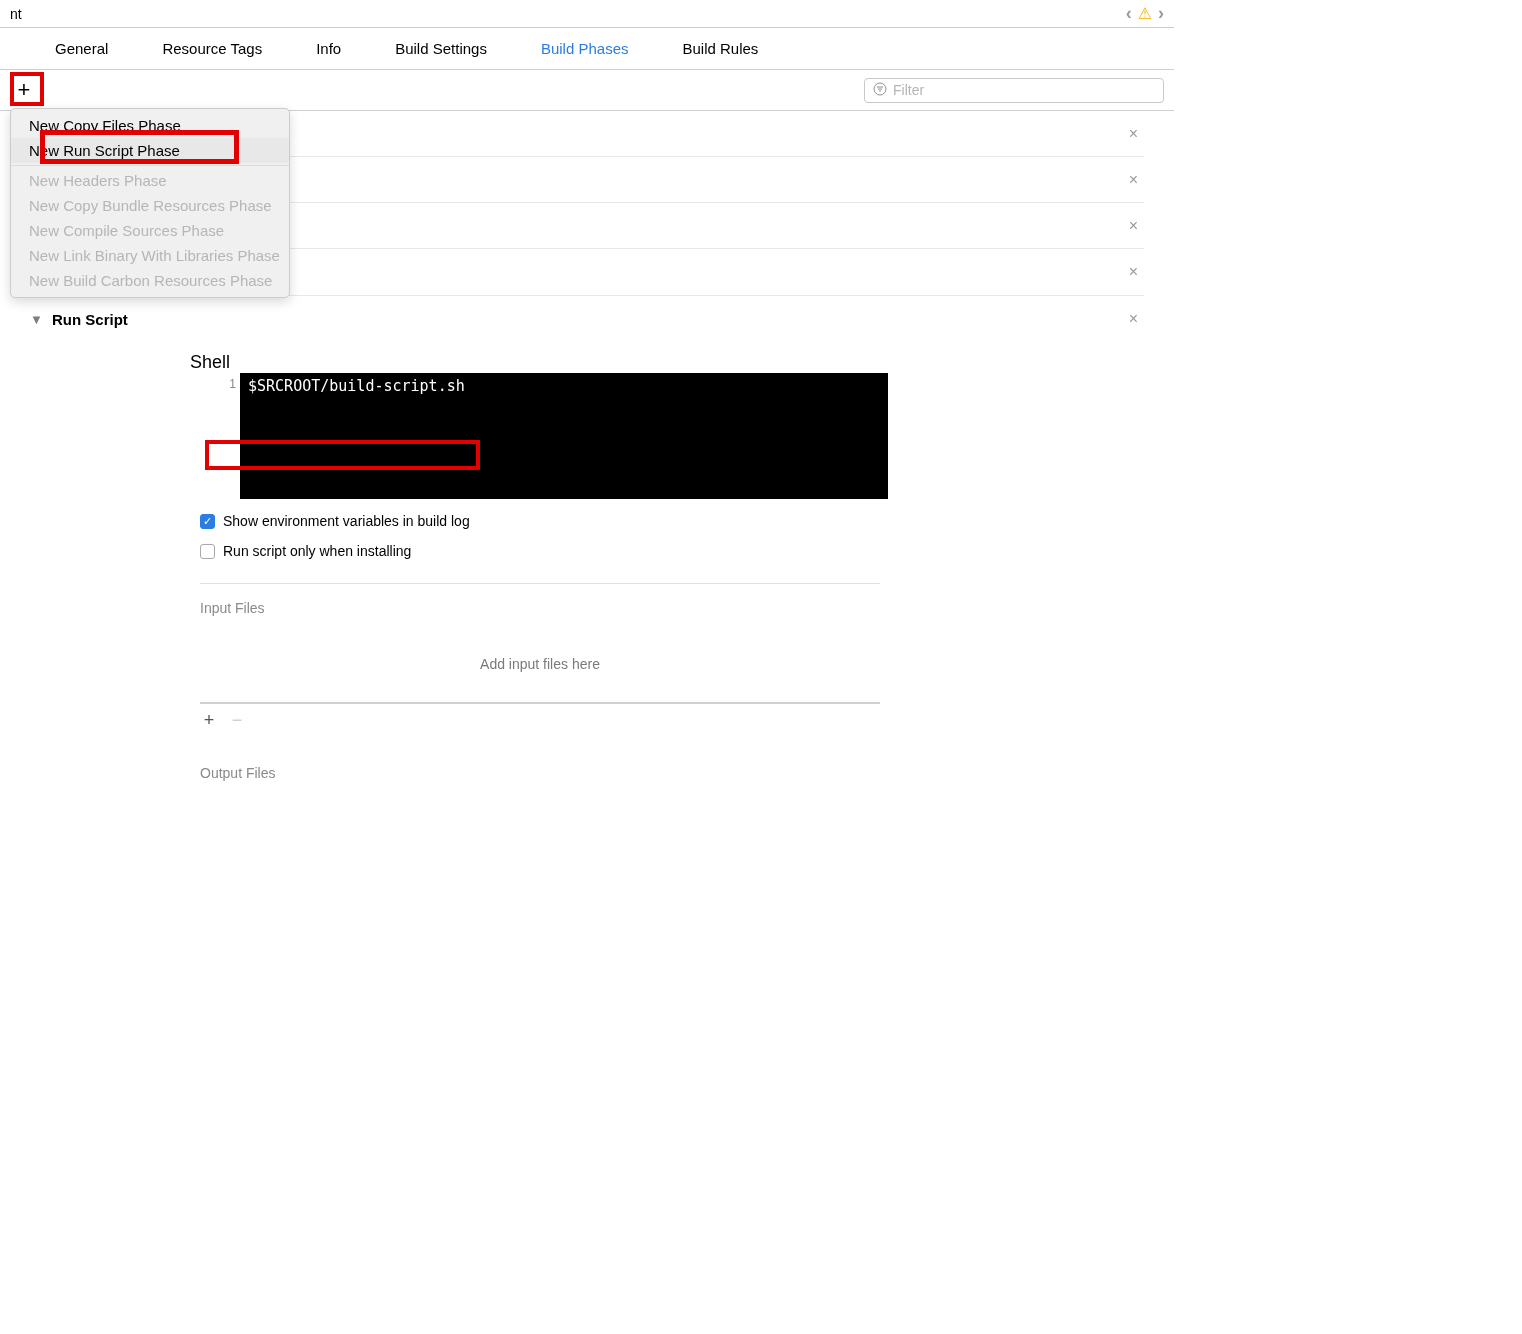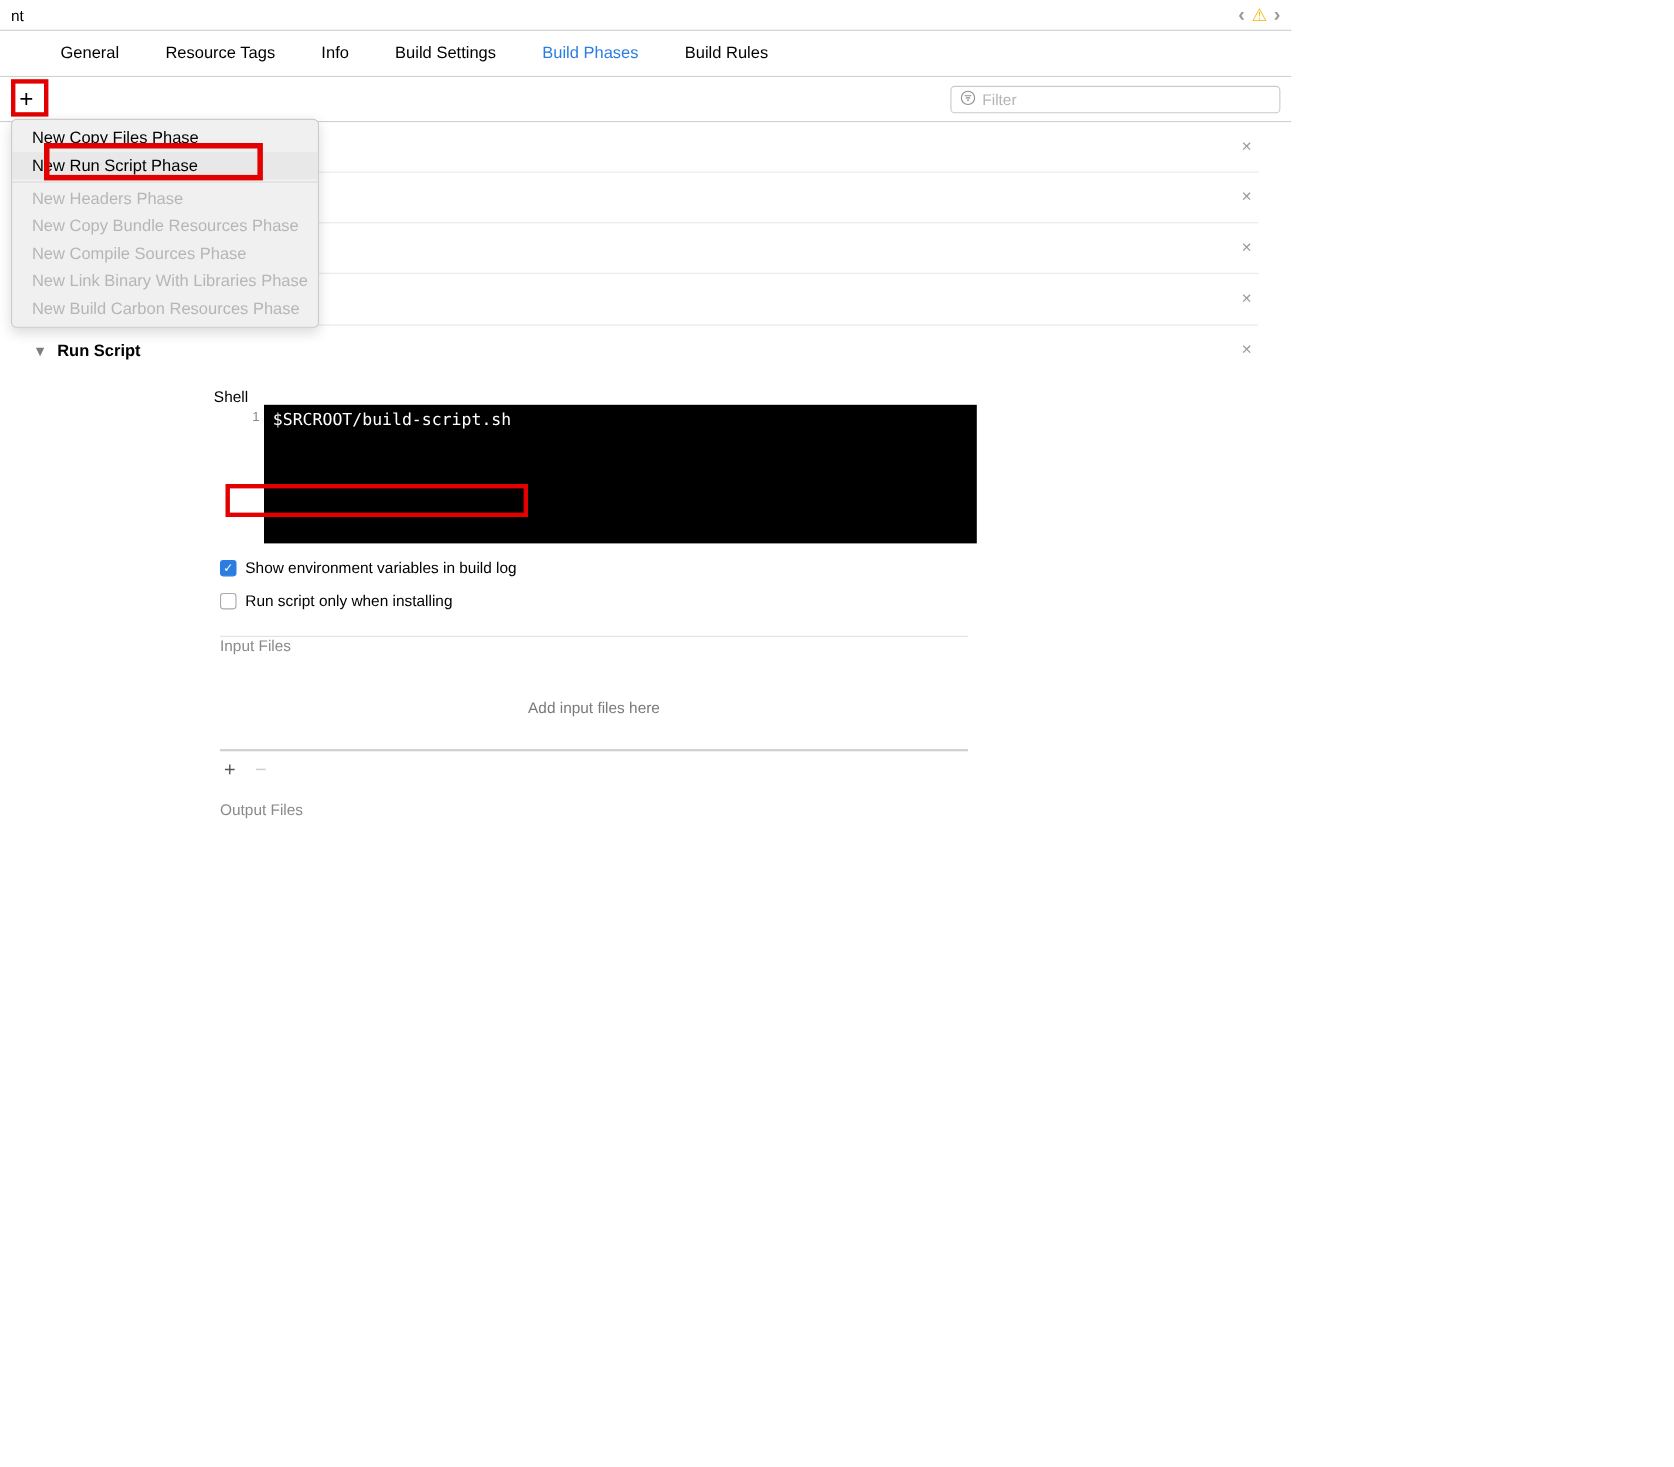--- a/index.html
+++ b/index.html
@@ -36,21 +36,21 @@
       font-size: 18px;
       font-weight: bold;
       cursor: pointer;
     }
     .warning-icon {
       color: #f5b400;
       font-size: 16px;
     }
     .tabs {
       display: flex;
-      gap: 42px;
+      gap: 54px;
       padding: 12px 55px;
       border-bottom: 1px solid #d0d0d0;
       font-size: 15px;
       text-align: right;
     }
     .tab {
       color: #000;
       cursor: pointer;
     }
     .tab.active {
@@ -175,21 +175,21 @@
     .phase-body {
       padding: 10px 0 20px 160px;
     }
     .shell-row {
       display: flex;
       align-items: center;
       gap: 10px;
       margin-bottom: 0;
     }
     .shell-label {
-      font-size: 14px;
+      font-size: 18px;
       color: #000;
       width: 40px;
       text-align: center;
     }
     .shell-input {
       flex: 1;
       border: 1px solid #d0d0d0;
       border-radius: 4px;
       padding: 4px 8px;
       font-size: 14px;
@@ -247,21 +247,21 @@
       background: #2b7de1;
       border-color: #2b7de1;
       color: #fff;
     }
     .checkbox-label {
       font-size: 14px;
     }
     .files-section {
       margin-top: 24px;
       border-top: 1px solid #e0e0e0;
-      padding-top: 0;
+      padding-top: 16px;
     }
     .files-label {
       font-size: 14px;
       color: #8a8a8a;
       margin-bottom: 40px;
     }
     .files-hint {
       text-align: center;
       color: #7a7a7a;
       font-size: 14px;

